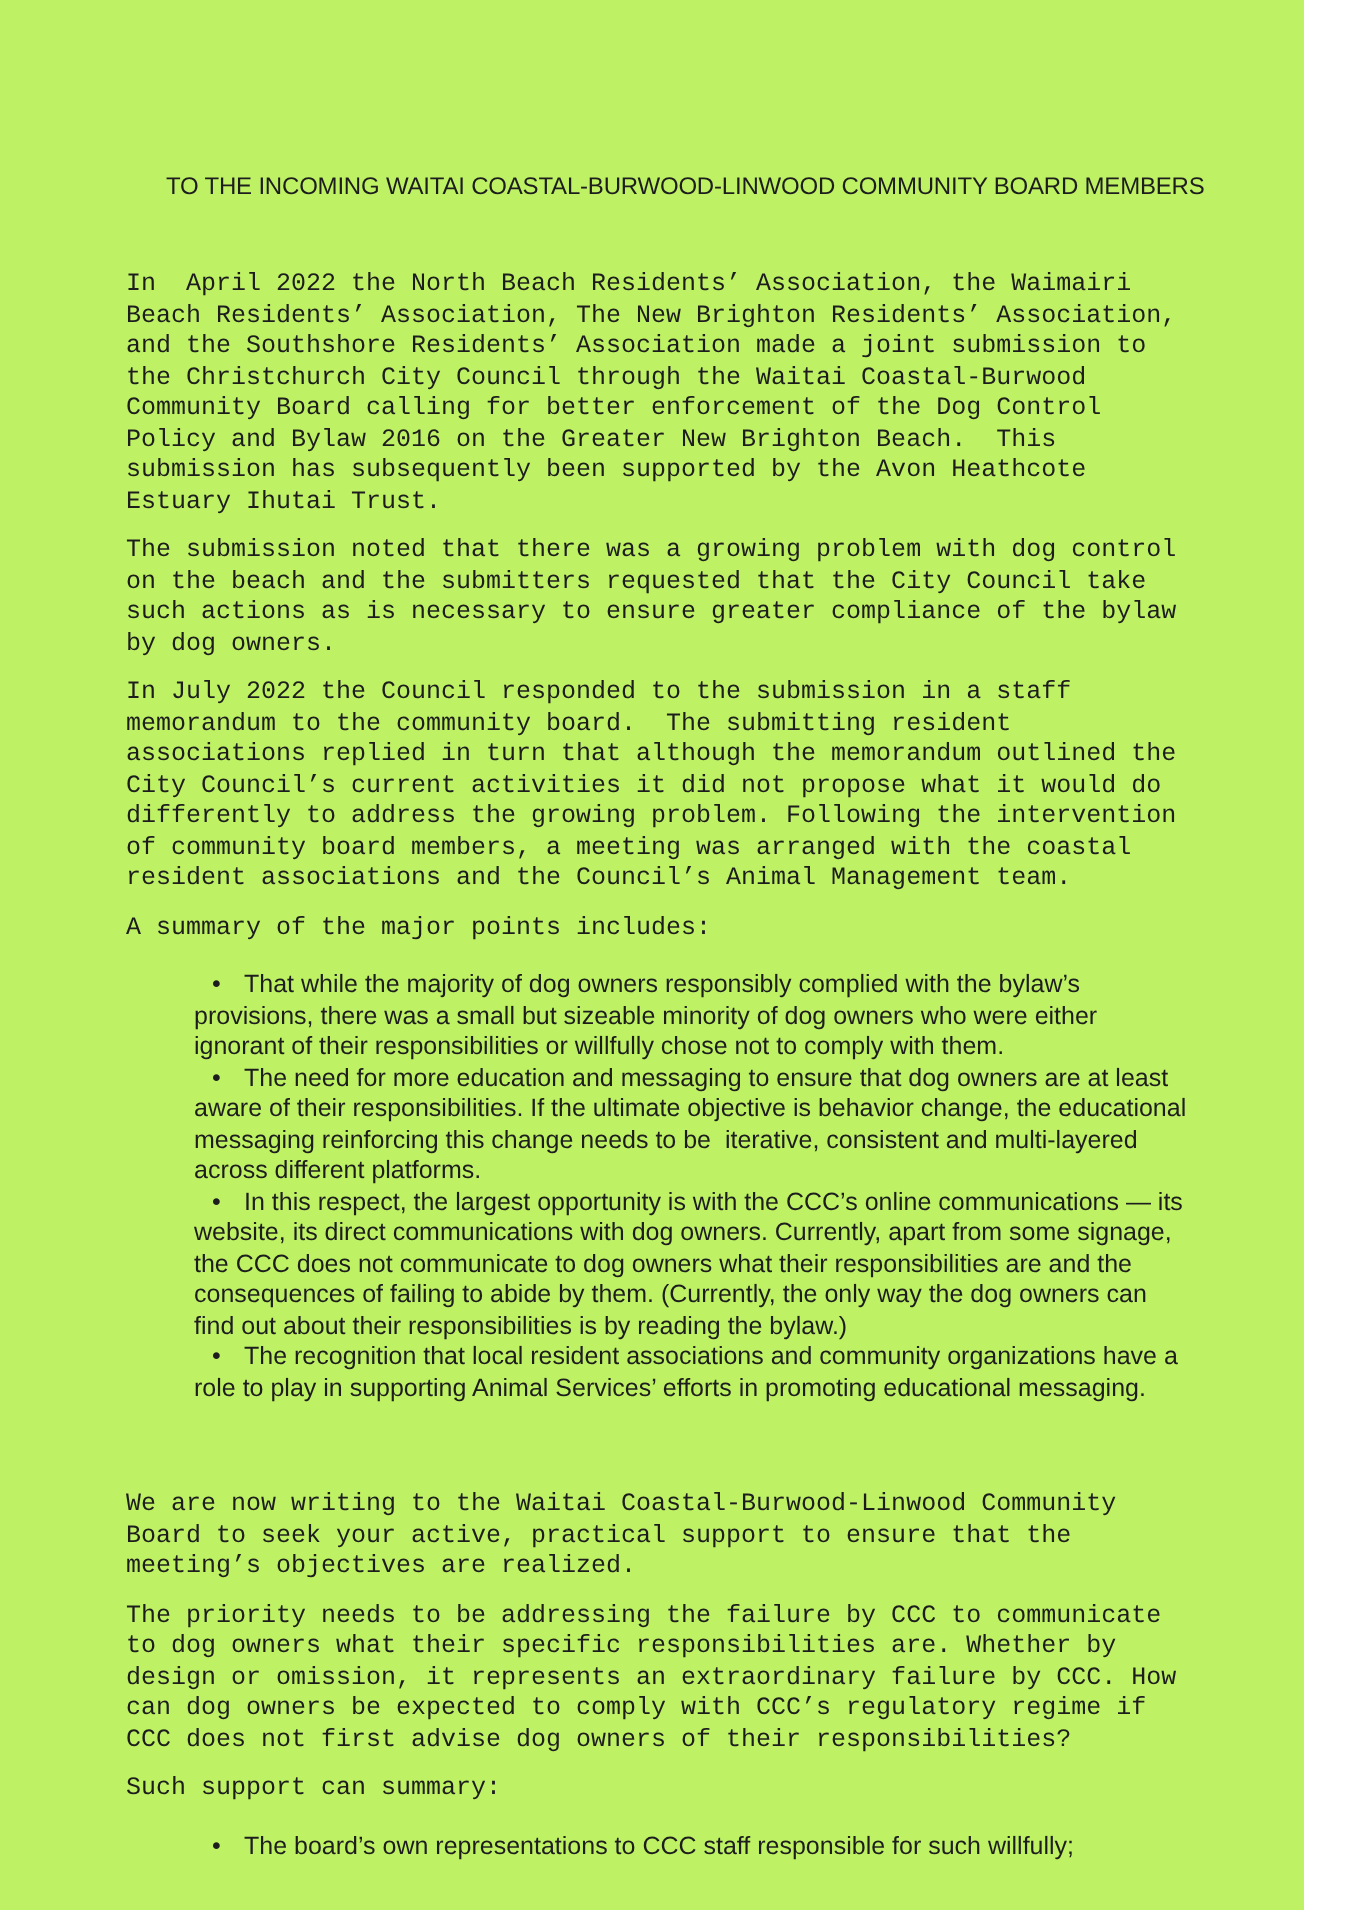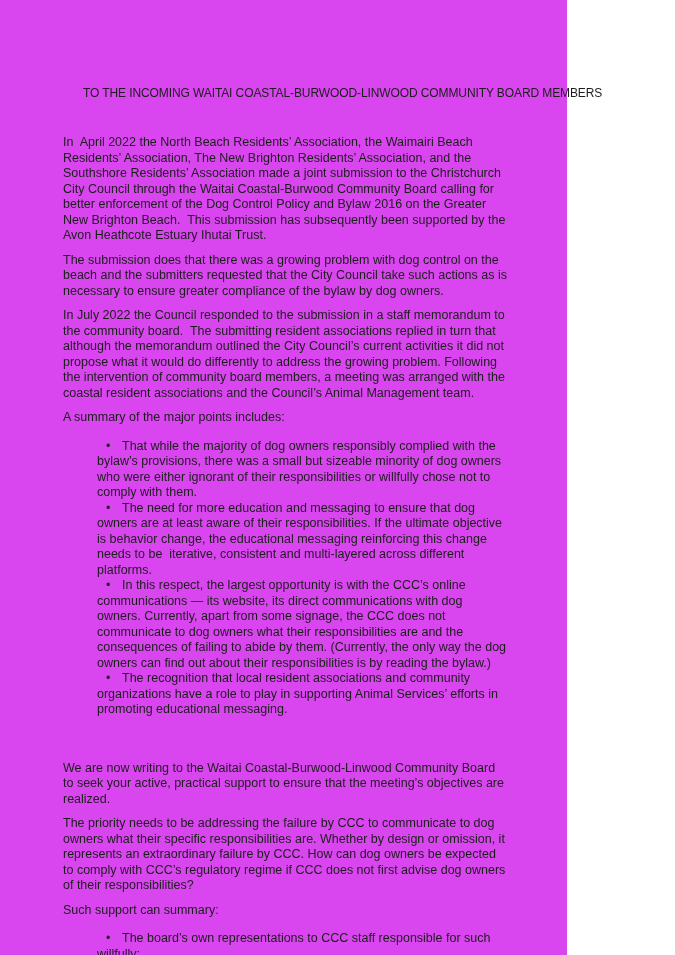--- a/index.html
+++ b/index.html
@@ -9,37 +9,38 @@
   body {
     width: 675px;
     height: 955px;
     background: #ffffff;
     overflow: hidden;
     font-family: "Liberation Sans", sans-serif;
     color: #1d1d1d;
   }
   .page {
     box-sizing: border-box;
-    width: 567px;
+    width: 652px;
     height: 955px;
     padding: 86px 58px 0 63px;
-    background: #d946ef;
+    background: #bef264;
   }
   .doc-title {
     margin: 0 0 34px 20px;
     font-size: 12px;
     line-height: 15px;
     letter-spacing: -0.1px;
     white-space: nowrap;
   }
   .para {
     margin: 0 0 9px 0;
     font-size: 12.5px;
     line-height: 15.5px;
     white-space: pre-wrap;
+    font-family: Liberation Mono, monospace;
   }
   .bullet-list {
     padding: 4px 0 0 0;
     margin: 0 0 9px 0;
   }
   .bullet-item {
     position: relative;
     margin: 0 0 0 34px;
     font-size: 12.5px;
     line-height: 15.5px;
@@ -59,21 +60,21 @@
 </style>
 </head>
 <body>
 
 <div class="page">
 
   <div class="doc-title">TO THE INCOMING WAITAI COASTAL-BURWOOD-LINWOOD COMMUNITY BOARD MEMBERS</div>
 
   <p class="para">In  April 2022 the North Beach Residents’ Association, the Waimairi Beach Residents’ Association, The New Brighton Residents’ Association, and the Southshore Residents’ Association made a joint submission to the Christchurch City Council through the Waitai Coastal-Burwood Community Board calling for better enforcement of the Dog Control Policy and Bylaw 2016 on the Greater New Brighton Beach.  This submission has subsequently been supported by the Avon Heathcote Estuary Ihutai Trust.</p>
 
-  <p class="para">The submission does that there was a growing problem with dog control on the beach and the submitters requested that the City Council take such actions as is necessary to ensure greater compliance of the bylaw by dog owners.</p>
+  <p class="para">The submission noted that there was a growing problem with dog control on the beach and the submitters requested that the City Council take such actions as is necessary to ensure greater compliance of the bylaw by dog owners.</p>
 
   <p class="para">In July 2022 the Council responded to the submission in a staff memorandum to the community board.  The submitting resident associations replied in turn that although the memorandum outlined the City Council’s current activities it did not propose what it would do differently to address the growing problem. Following the intervention of community board members, a meeting was arranged with the coastal resident associations and the Council’s Animal Management team.</p>
 
 
   <p class="para">A summary of the major points includes:</p>
 
   <div class="bullet-list">
     <div class="bullet-item"><span class="marker">•</span><span>That while the majority of dog owners responsibly complied with the bylaw’s provisions, there was a small but sizeable minority of dog owners who were either ignorant of their responsibilities or willfully chose not to comply with them.</span></div>
     <div class="bullet-item"><span class="marker">•</span><span>The need for more education and messaging to ensure that dog owners are at least aware of their responsibilities. If the ultimate objective is behavior change, the educational messaging reinforcing this change needs to be  iterative, consistent and multi-layered across different platforms.</span></div>
     <div class="bullet-item"><span class="marker">•</span><span>In this respect, the largest opportunity is with the CCC’s online communications — its website, its direct communications with dog owners. Currently, apart from some signage, the CCC does not communicate to dog owners what their responsibilities are and the consequences of failing to abide by them. (Currently, the only way the dog owners can find out about their responsibilities is by reading the bylaw.)</span></div>

